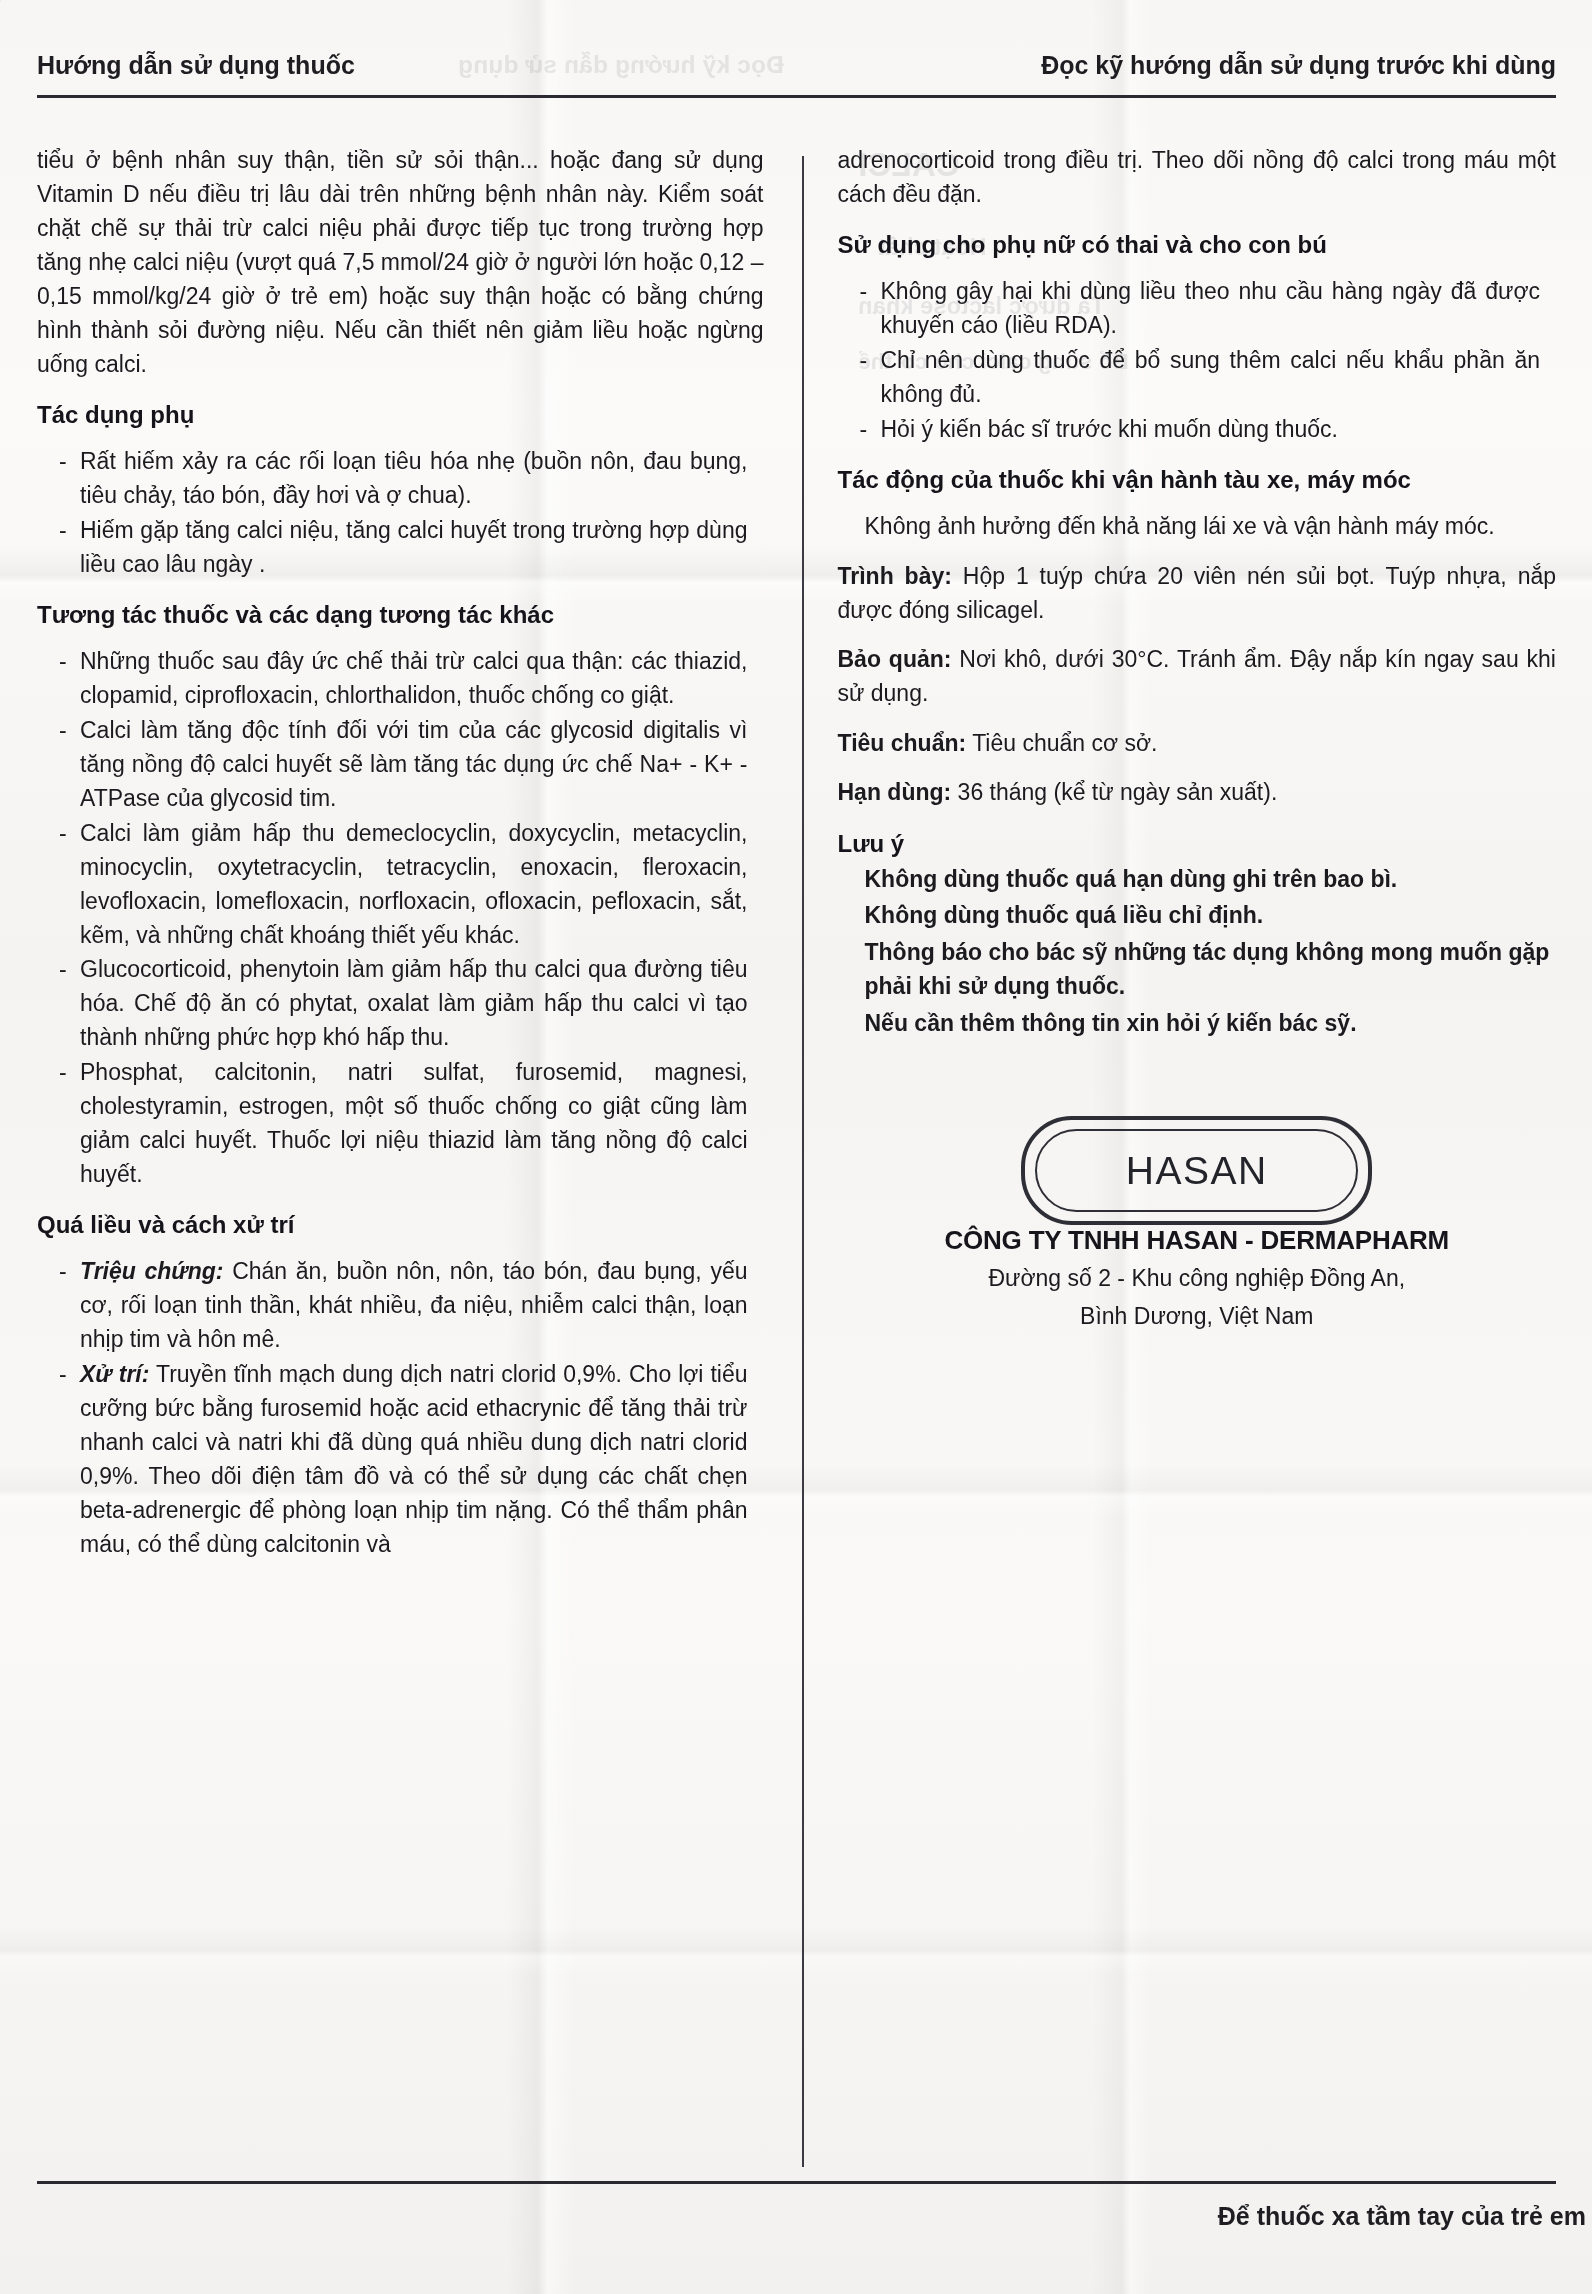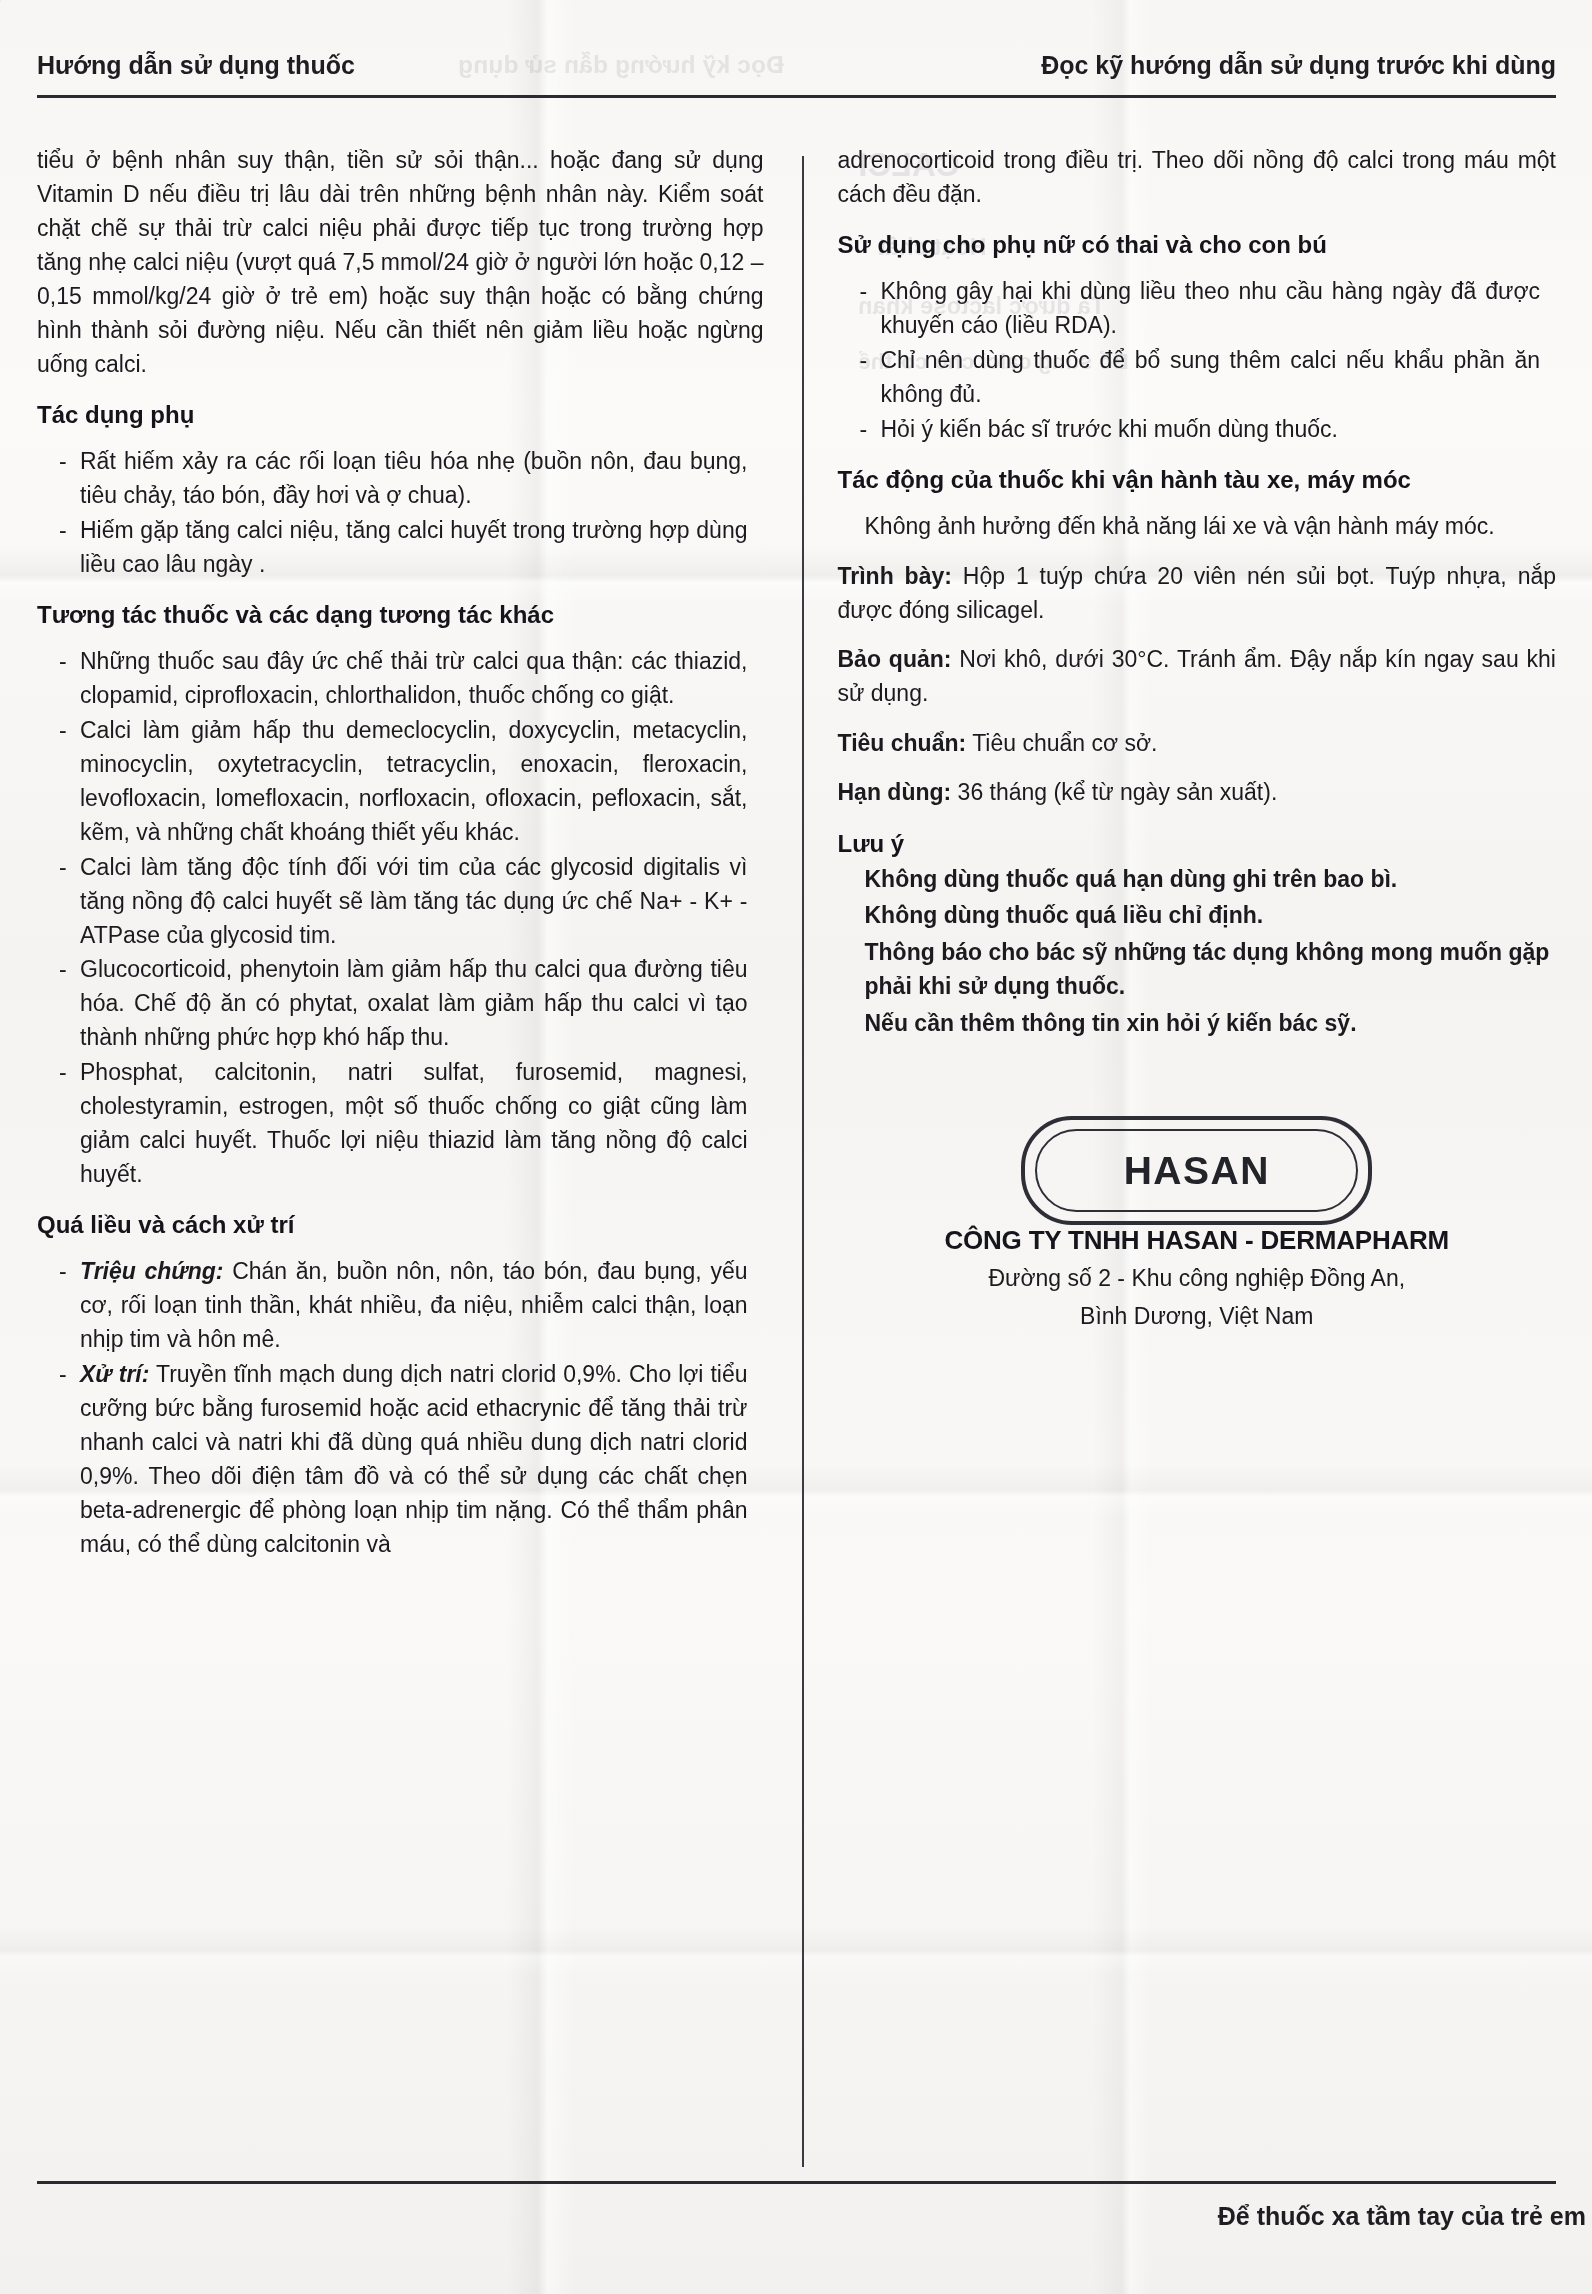--- a/index.html
+++ b/index.html
@@ -197,21 +197,21 @@
   }
   .logo::after {
     content: "";
     position: absolute;
     left: 9.8px; right: 9.8px; top: 8.8px; bottom: 8.8px;
     border: 2.9px solid #2e2e36;
     border-radius: 45px / 45px;
   }
   .logo-text {
     font-size: 39px;
-    font-weight: bold;
+    font-weight: normal;
     letter-spacing: 1.5px;
     color: #23232a;
     position: relative;
     z-index: 2;
   }
   .company {
     text-align: center;
   }
   .company .name {
     font-size: 26px;
@@ -258,22 +258,22 @@
 
       <h3 class="sec-title">Tác dụng phụ</h3>
       <ul class="dashlist">
         <li>Rất hiếm xảy ra các rối loạn tiêu hóa nhẹ (buồn nôn, đau bụng, tiêu chảy, táo bón, đầy hơi và ợ chua).</li>
         <li>Hiếm gặp tăng calci niệu, tăng calci huyết trong trường hợp dùng liều cao lâu ngày .</li>
       </ul>
 
       <h3 class="sec-title">Tương tác thuốc và các dạng tương tác khác</h3>
       <ul class="dashlist">
         <li>Những thuốc sau đây ức chế thải trừ calci qua thận: các thiazid, clopamid, ciprofloxacin, chlorthalidon, thuốc chống co giật.</li>
+        <li>Calci làm tăng độc tính đối với tim của các glycosid digitalis vì tăng nồng độ calci huyết sẽ làm tăng tác dụng ức chế Na+ - K+ - ATPase của glycosid tim.</li>
         <li>Calci làm giảm hấp thu demeclocyclin, doxycyclin, metacyclin, minocyclin, oxytetracyclin, tetracyclin, enoxacin, fleroxacin, levofloxacin, lomefloxacin, norfloxacin, ofloxacin, pefloxacin, sắt, kẽm, và những chất khoáng thiết yếu khác.</li>
-        <li>Calci làm tăng độc tính đối với tim của các glycosid digitalis vì tăng nồng độ calci huyết sẽ làm tăng tác dụng ức chế Na+ - K+ - ATPase của glycosid tim.</li>
         <li>Glucocorticoid, phenytoin làm giảm hấp thu calci qua đường tiêu hóa. Chế độ ăn có phytat, oxalat làm giảm hấp thu calci vì tạo thành những phức hợp khó hấp thu.</li>
         <li>Phosphat, calcitonin, natri sulfat, furosemid, magnesi, cholestyramin, estrogen, một số thuốc chống co giật cũng làm giảm calci huyết. Thuốc lợi niệu thiazid làm tăng nồng độ calci huyết.</li>
       </ul>
 
       <h3 class="sec-title">Quá liều và cách xử trí</h3>
       <ul class="dashlist">
         <li>
           <span class="lead-italic">Triệu chứng:</span><span> Chán ăn, buồn nôn, nôn, táo bón, đau bụng, yếu cơ, rối loạn tinh thần, khát nhiều, đa niệu, nhiễm calci thận, loạn nhịp tim và hôn mê.</span>
         </li>
         <li>

